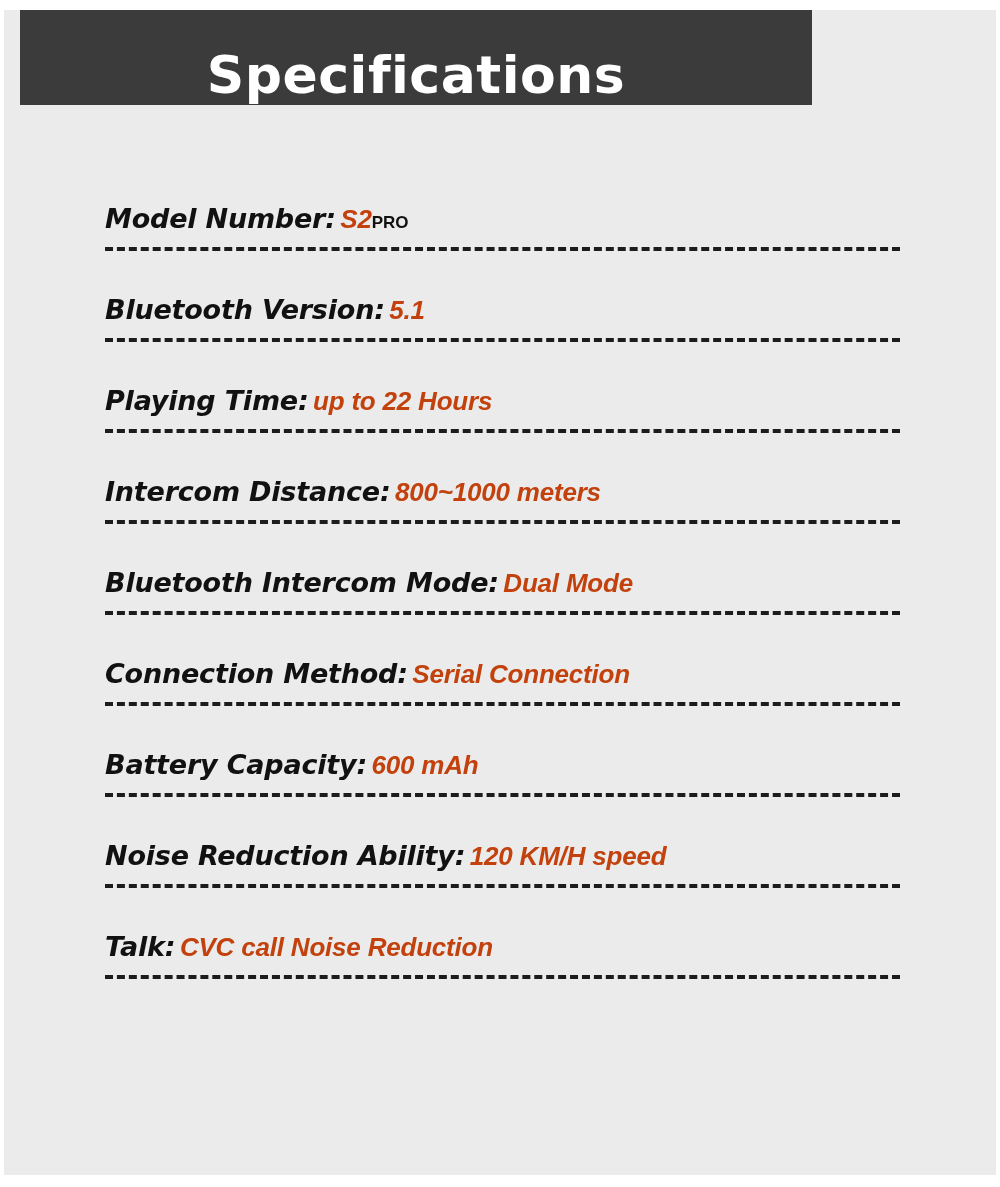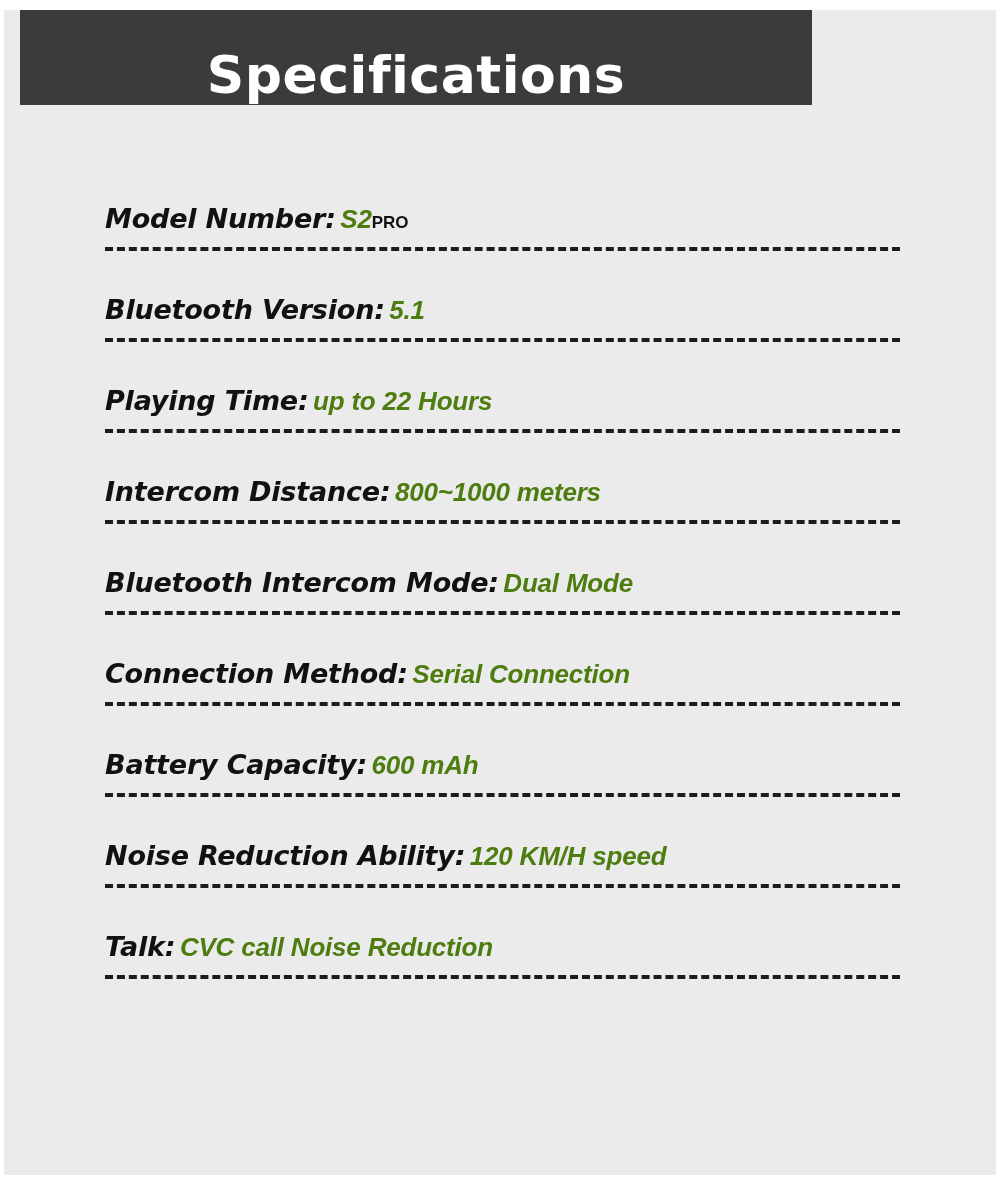--- a/index.html
+++ b/index.html
@@ -72,21 +72,21 @@
     font-weight: bold;
     font-style: italic;
     color: #111111;
     font-family: "DejaVu Sans", sans-serif;
     letter-spacing: -0.2px;
   }
   .spec-value {
     font-size: 26px;
     font-weight: bold;
     font-style: italic;
-    color: #4d7c0f;
+    color: #c2410c;
     font-family: "Liberation Sans", sans-serif;
     letter-spacing: -0.2px;
     margin-top: 40px;
   }
   .spec-sup {
     font-size: 17px;
     font-weight: bold;
     font-style: normal;
     color: #111111;
     font-family: "Liberation Sans", sans-serif;

